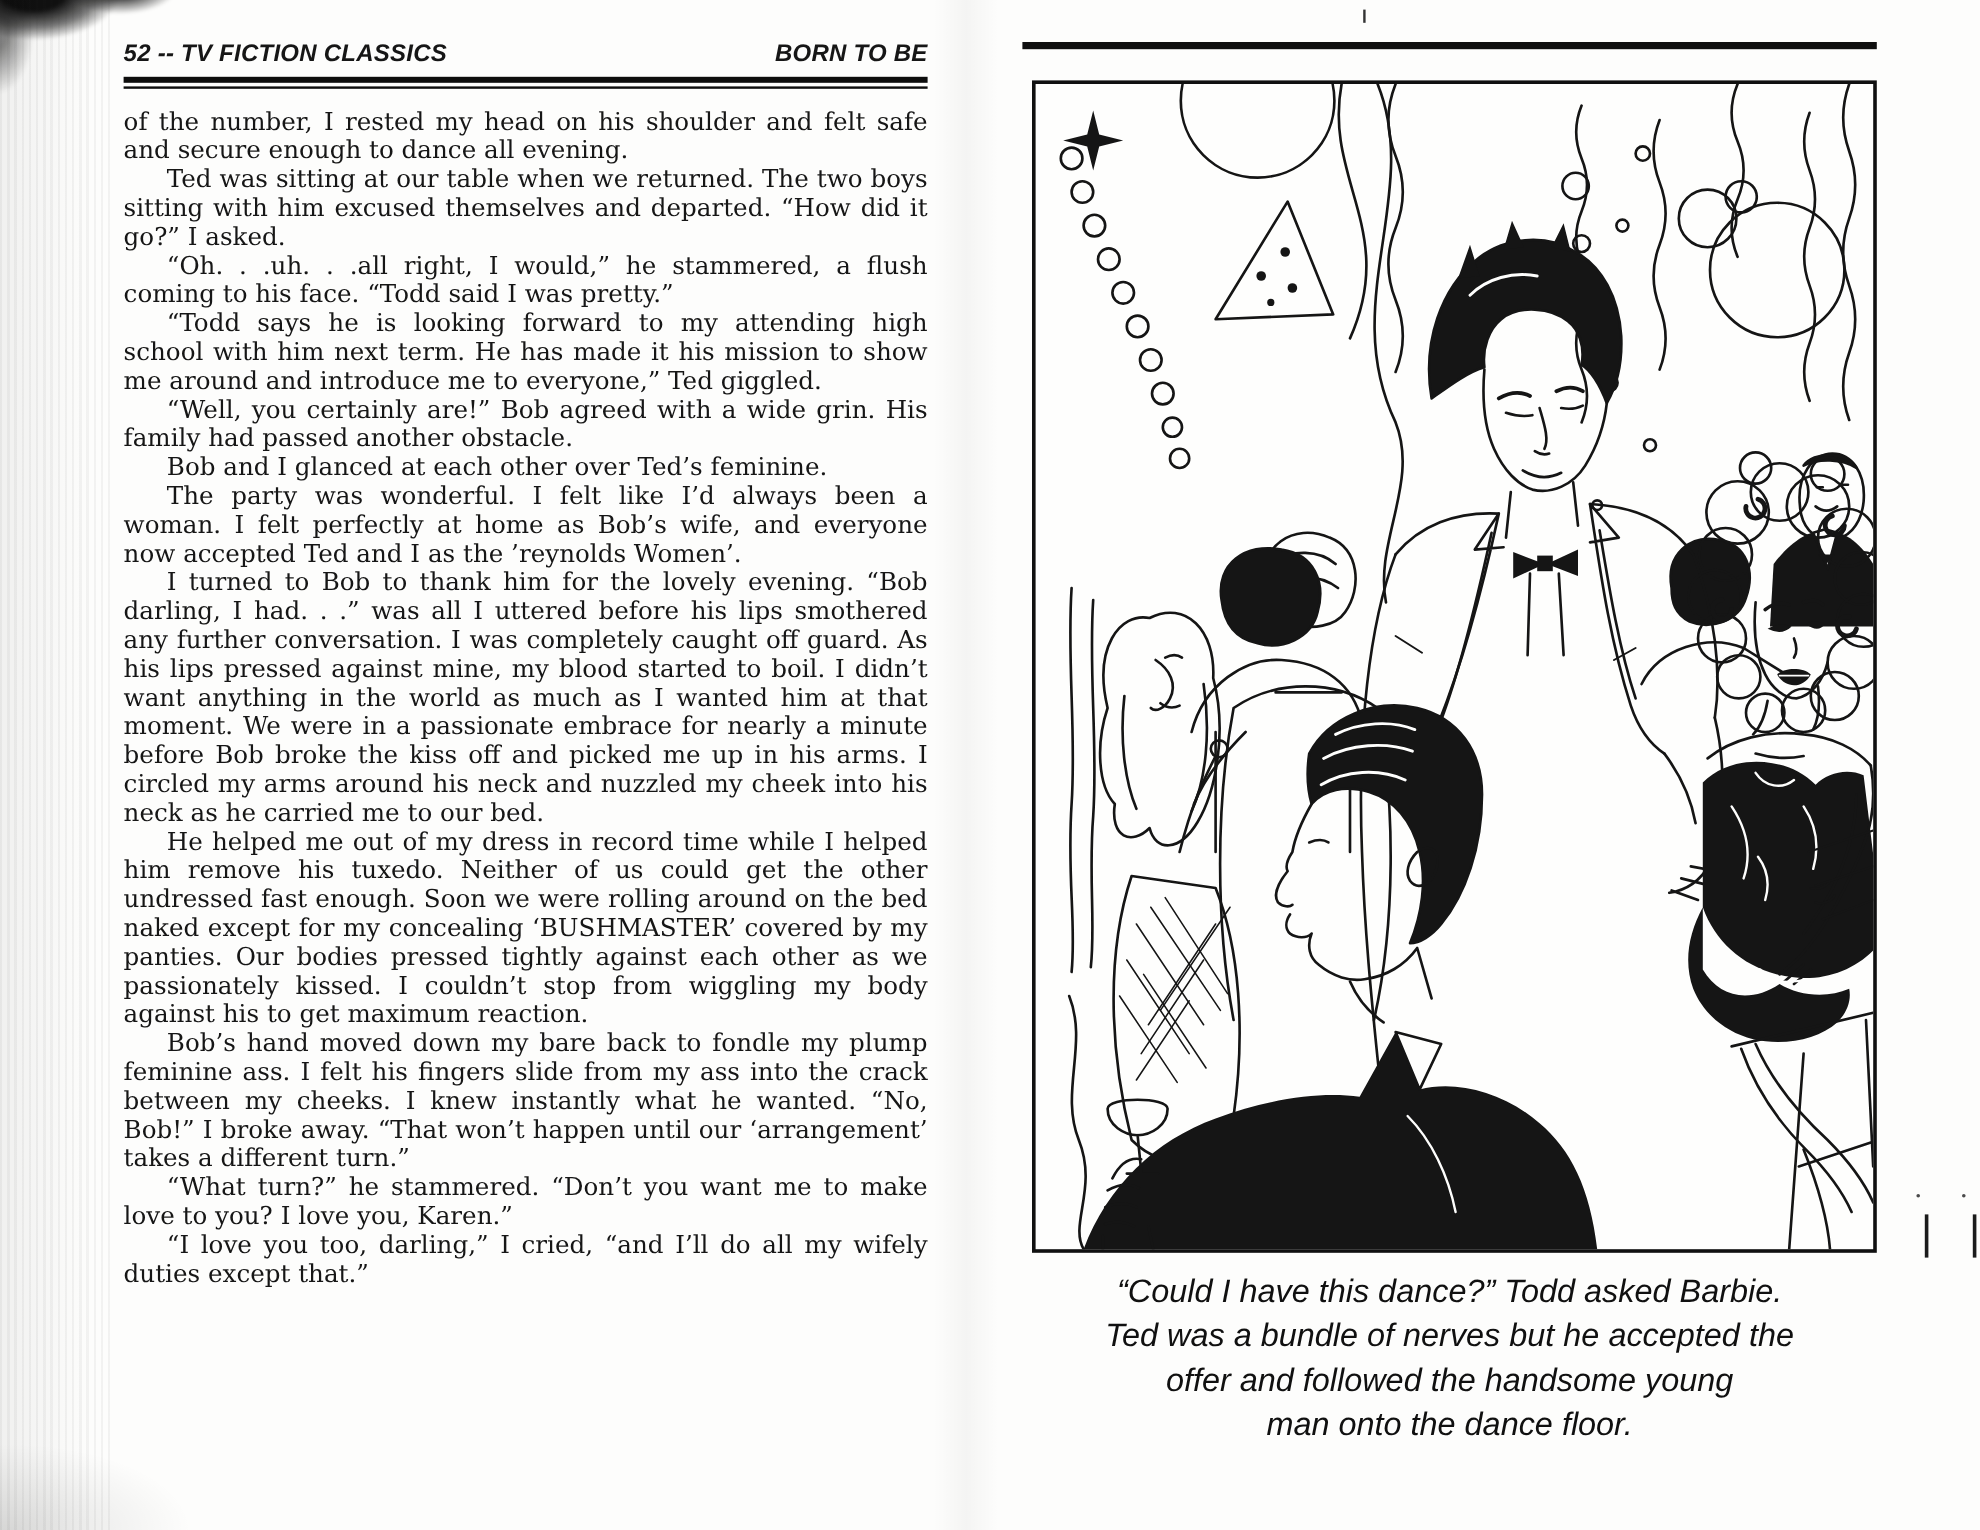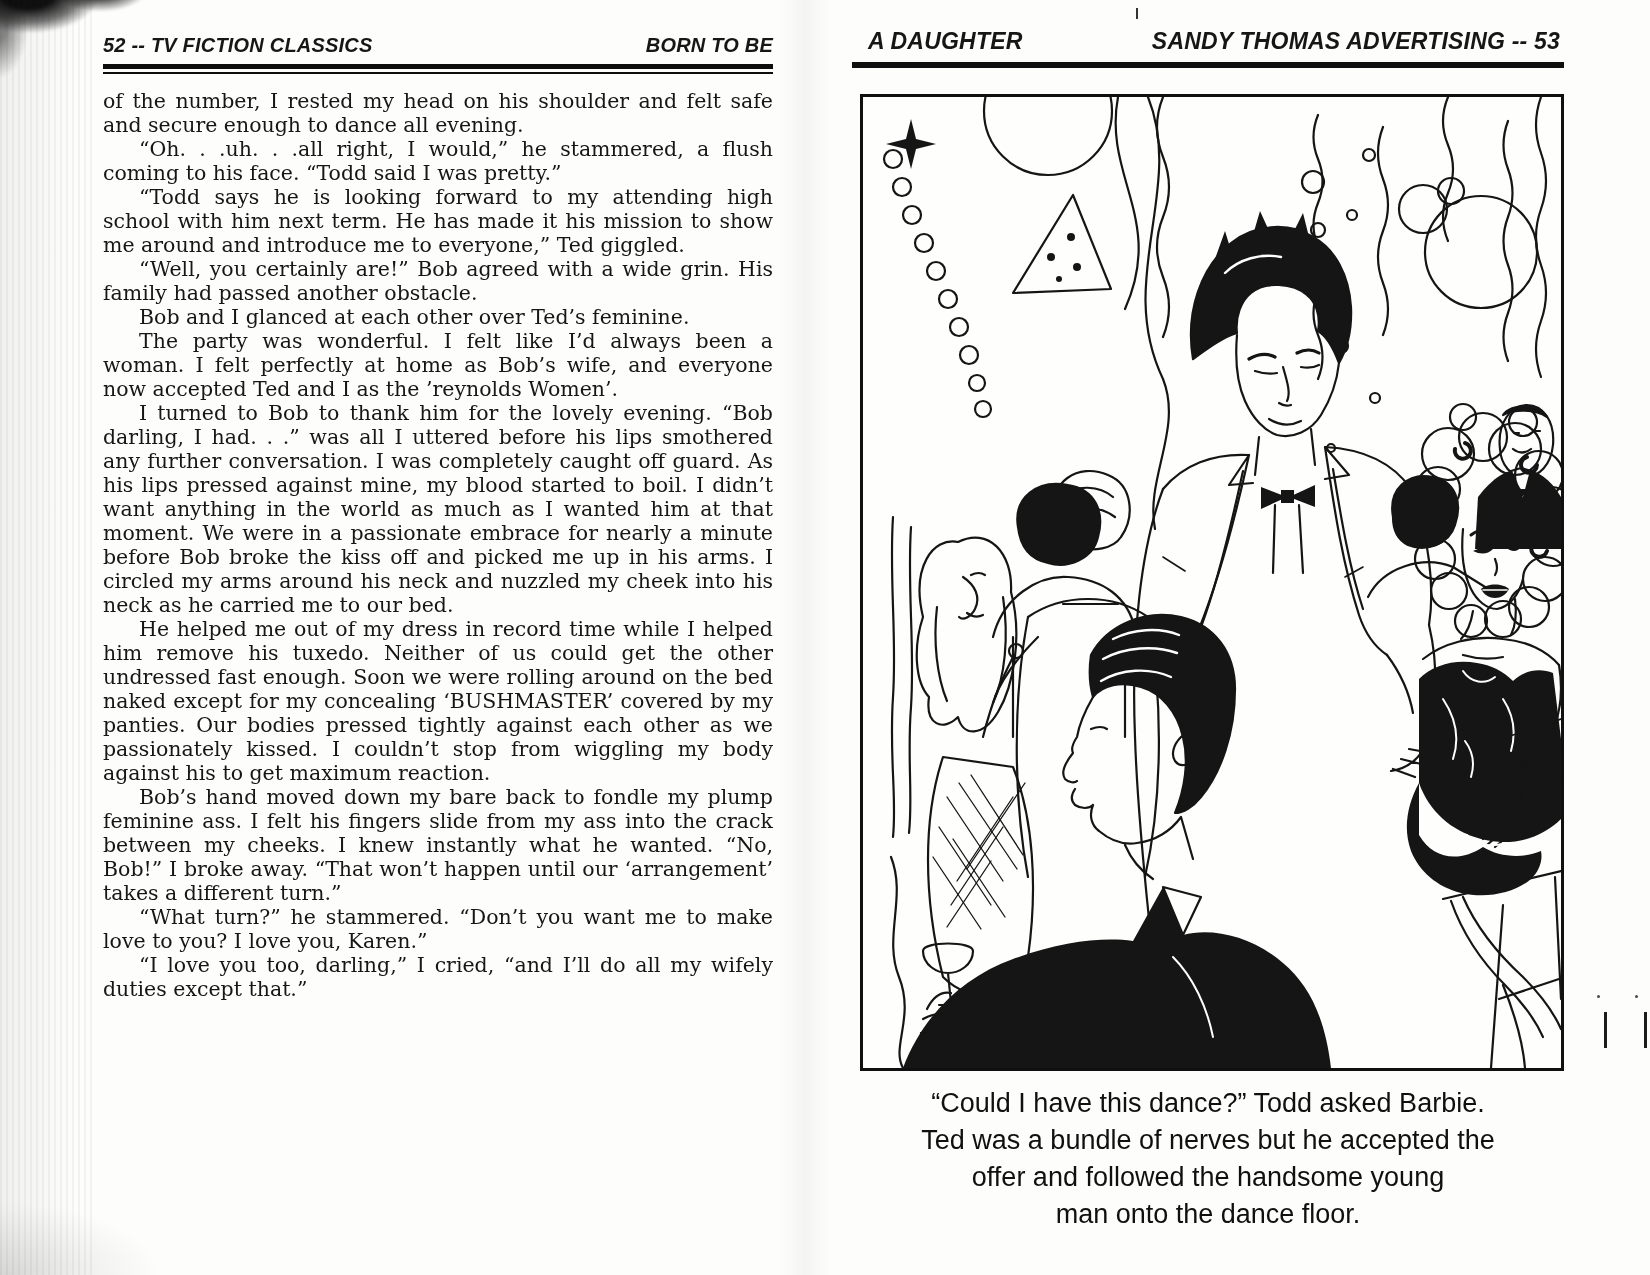--- a/index.html
+++ b/index.html
@@ -38,21 +38,21 @@
   .body-text p{margin:0;text-indent:36px;}
   .body-text p.flush{text-indent:0;}
 
   
   .page-right{position:absolute;left:852px;top:28px;width:712px;}
   .page-right .page-header{padding:0 4px 0 16px;font-size:23px;}
   .frame{margin-top:26px;margin-left:8px;width:698px;height:971px;border:3px solid #101010;
     background:#fefefd;position:relative;}
   .frame svg{display:block;width:698px;height:971px;}
   .caption{margin-top:14px;text-align:center;
-    font-family:"Liberation Sans", sans-serif;
+    font-family:"Liberation Sans", sans-serif;font-style:italic;
     font-size:27px;line-height:37px;color:#101010;}
 </style>
 </head>
 <body>
 
 <div class="artifact blob-topleft"></div>
 <div class="artifact left-streaks"></div>
 <div class="artifact bottom-shade"></div>
 <div class="artifact gutter-shade"></div>
 <div class="tick" style="left:1604px;top:1012px;width:3px;height:36px;"></div>
@@ -64,20 +64,21 @@
 <div class="page-left">
   <div class="page-header">
     <span>52 -- TV FICTION CLASSICS</span>
     <span>BORN TO BE</span>
   </div>
   <div class="rule-double"></div>
   <div class="body-text">
 
       <p class="para flush">of the number, I rested my head on his shoulder and felt safe and secure enough to dance all evening.</p>
 
+      <p class="para">Ted was sitting at our table when we returned.  The two boys sitting with him excused themselves and departed. “How did it go?” I asked.</p>
 
       <p class="para">“Oh. . .uh. . .all right, I would,” he stammered, a flush coming to his face.  “Todd said I was pretty.”</p>
 
       <p class="para">“Todd says he is looking forward to my attending high school with him next term.  He has made it his mission to show me around and introduce me to everyone,” Ted giggled.</p>
 
       <p class="para">“Well, you certainly are!” Bob agreed with a wide grin. His family had passed another obstacle.</p>
 
       <p class="para">Bob and I glanced at each other over Ted’s feminine.</p>
 
       <p class="para">The party was wonderful.  I felt like I’d always been a woman.  I felt perfectly at home as Bob’s wife, and everyone now accepted Ted and I as the ’reynolds Women’.</p>
@@ -89,24 +90,20 @@
 
       <p class="para">Bob’s hand moved down my bare back to fondle my plump feminine ass.  I felt his fingers slide from my ass into the crack between my cheeks.  I knew instantly what he wanted.  “No, Bob!” I broke away.  “That won’t happen until our ‘arrangement’ takes a different turn.”</p>
 
       <p class="para">“What turn?” he stammered.  “Don’t you want me to make love to you?  I love you, Karen.”</p>
 
       <p class="para">“I love you too, darling,” I cried, “and I’ll do all my wifely duties except that.”</p>
     </div>
 </div>
 
 <div class="page-right">
-  <div class="page-header">
-    <span>A DAUGHTER</span>
-    <span>SANDY THOMAS ADVERTISING -- 53</span>
-  </div>
   <div class="rule-single"></div>
 
   <div class="frame">
     <svg viewBox="0 0 698 971">
       <g stroke="#151515" stroke-width="2.2" fill="none" stroke-linecap="round" stroke-linejoin="round">
 
         <path d="M48 22 L53 42 L73 47 L53 52 L48 72 L43 52 L23 47 L43 42 Z" fill="#151515" stroke="none"></path>
         <g>
           <circle cx="30" cy="62" r="9"></circle>
             <circle cx="39" cy="90" r="9"></circle>

